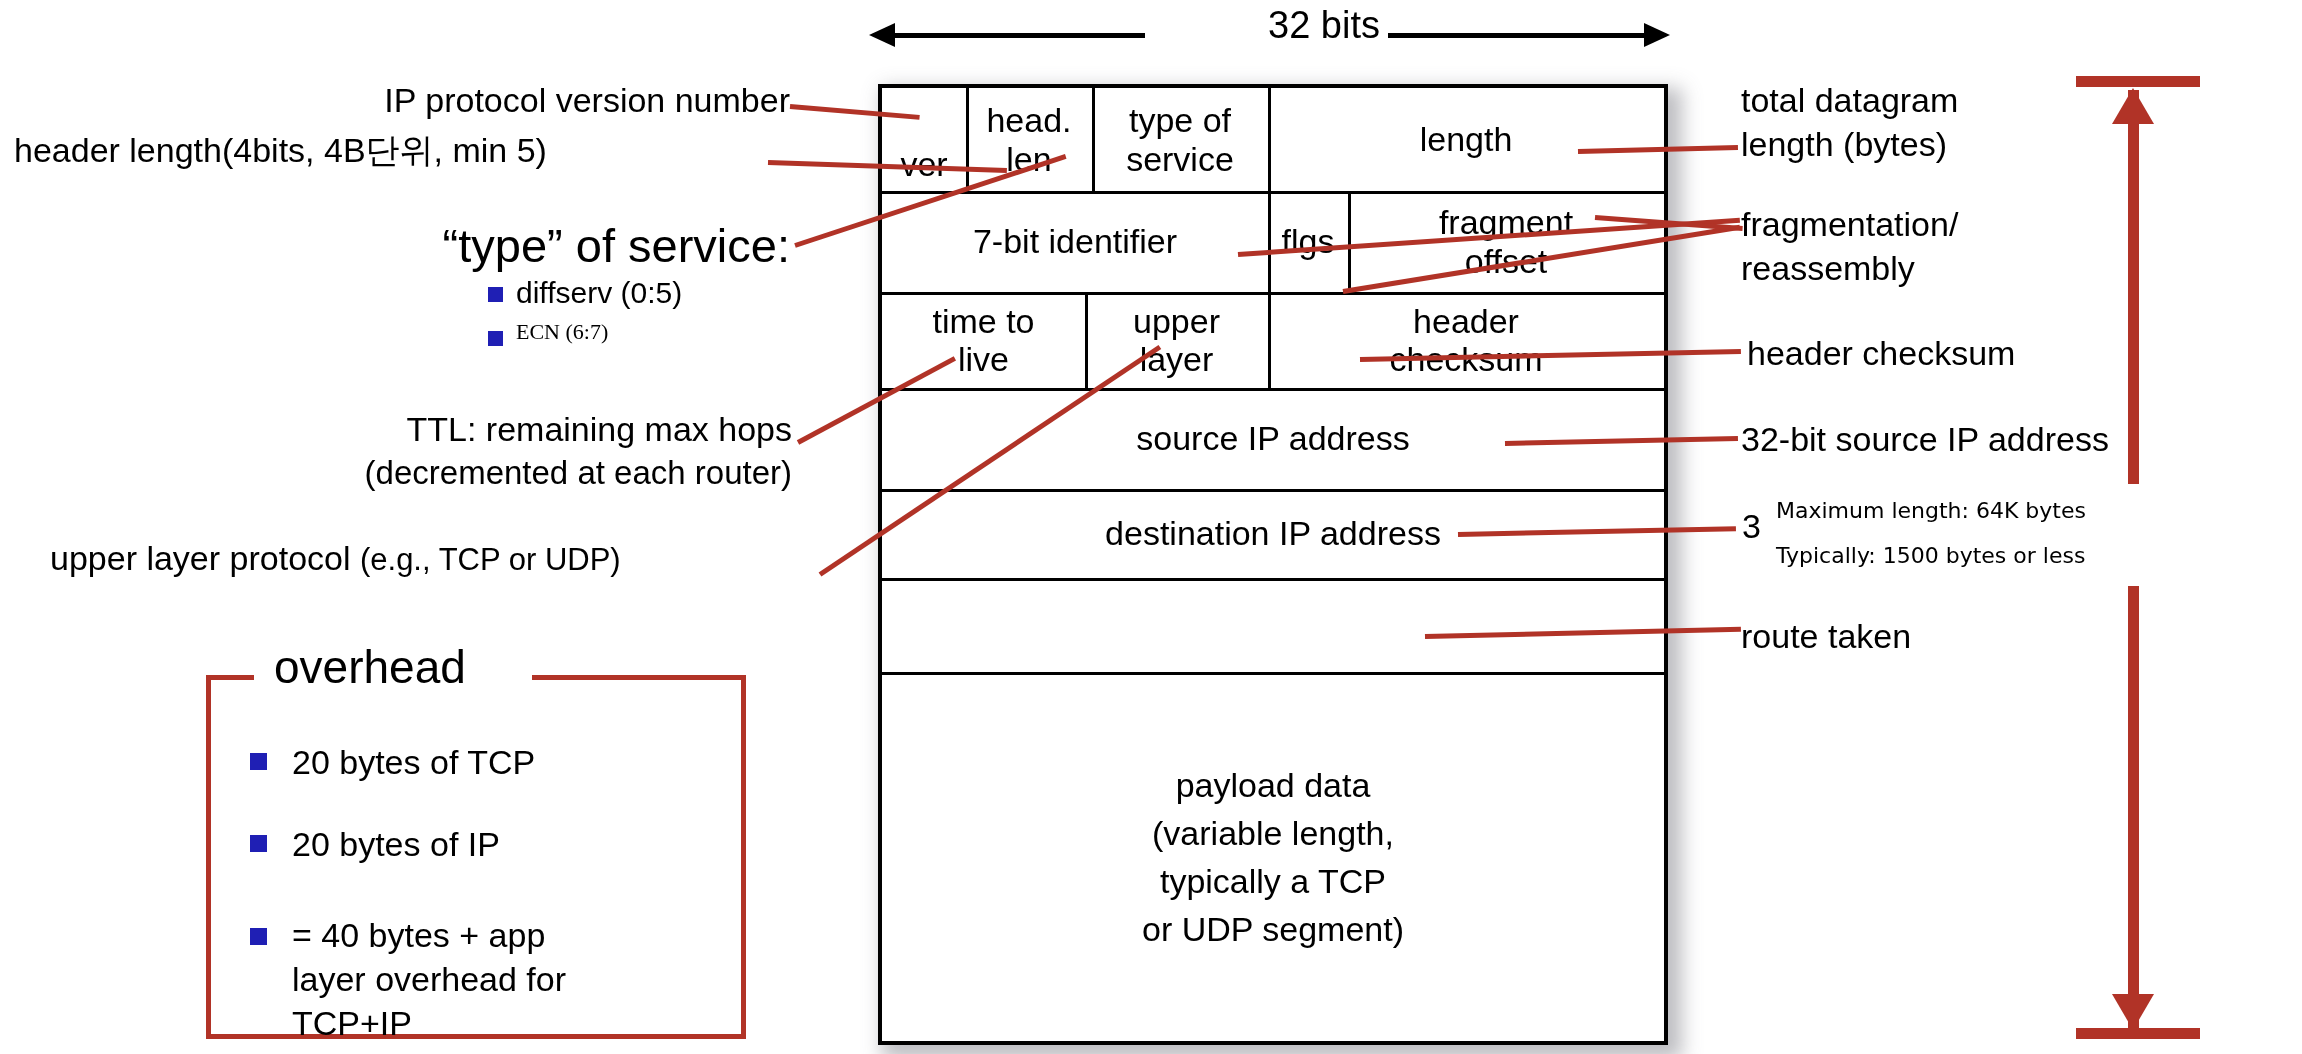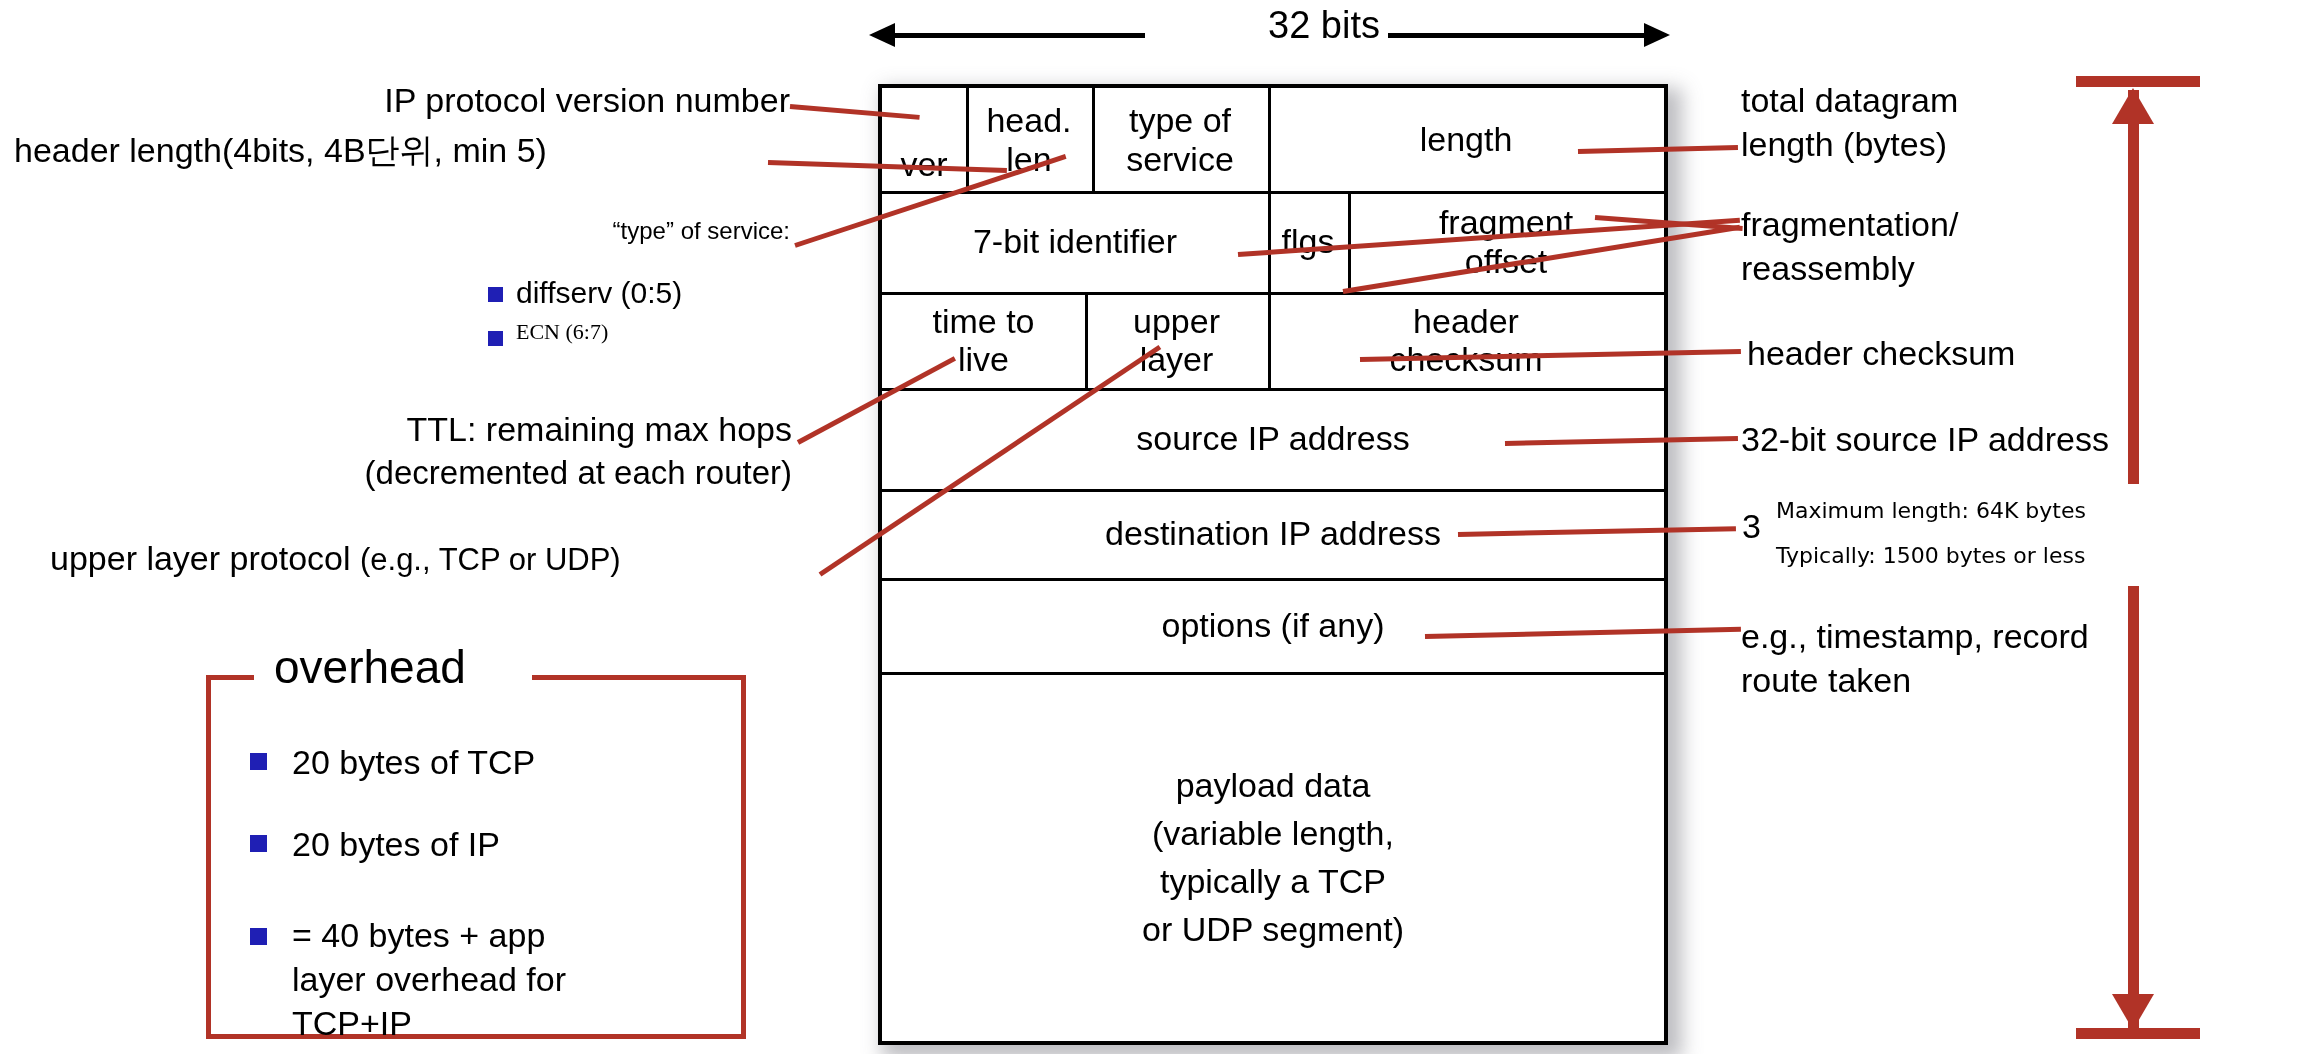--- a/index.html
+++ b/index.html
@@ -109,36 +109,33 @@
       </div>
     <div class="cell" style="left:386px;top:204px;width:396px;height:96px;">
       <span class="w" style="width:200px;">header checksum</span>
       </div>
     <div class="cell" style="left:0;top:300px;width:782px;height:101px;">
       <span class="w">source IP address</span>
       </div>
     <div class="cell" style="left:0;top:401px;width:782px;height:89px;">
       <span class="w">destination IP address</span>
       </div>
-    <div class="cell" style="left:0;top:490px;width:782px;height:94px;">
-      <span class="w">options (if any)</span>
-      </div>
     <div class="cell" style="left:0;top:584px;width:782px;height:369px;line-height:48px;">
       <span class="w">
         <span class="ln" style="display:block;">payload data</span>
         <span class="ln" style="display:block;">(variable length,</span>
         <span class="ln" style="display:block;">typically a TCP</span>
         <span class="ln" style="display:block;">or UDP segment)</span>
       </span>
     </div>
   </div>
 
   <div class="note right" style="left:190px;top:79px;width:600px;">IP protocol version number</div>
   <div class="note" style="left:14px;top:129px;width:780px;">header length(4bits, 4B단위, min 5)</div>
-  <div class="note right" style="left:340px;top:216px;width:450px;font-size:24px;">“type” of service:</div>
+  <div class="note right" style="left:340px;top:216px;width:450px;font-size:47px;">“type” of service:</div>
   <div class="bullet-sq" style="left:488px;top:287px;width:15px;height:15px;"></div>
   <div class="note" style="left:516px;top:274px;font-size:30px;">diffserv (0:5)</div>
   <div class="bullet-sq" style="left:488px;top:331px;width:15px;height:15px;"></div>
   <div class="note" style="left:516px;top:318px;font-size:22px;font-family:Liberation Serif, serif;">ECN (6:7)</div>
   <div class="note" style="left:50px;top:537px;width:790px;">
     <span>upper layer protocol </span><span style="font-size:31px;">(e.g., TCP or UDP)</span>
   </div>
   <div class="note right" style="left:190px;top:408px;width:602px;line-height:43px;">
     <span class="ln">TTL: remaining  max hops</span>
     <span class="ln" style="font-size:33px;">(decremented at each router)</span>
@@ -164,21 +161,20 @@
     <span class="ln">reassembly</span>
   </div>
   <div class="note" style="left:1747px;top:332px;">header checksum</div>
   <div class="note" style="left:1741px;top:418px;">32-bit source IP address</div>
   <div class="note" style="left:1742px;top:505px;z-index:9;">3</div>
   <div id="maxlen-box">
     <span class="ln" style="display:block;">Maximum length: 64K bytes</span>
     <span class="ln" style="display:block;">Typically: 1500 bytes or less</span>
   </div>
   <div class="note" style="left:1741px;top:614px;line-height:44px;">
-    <span class="ln">e.g., timestamp, record</span>
     <span class="ln">route taken</span>
   </div>
 
   <div class="rline" style="left:790px;top:104px;width:130px;transform:rotate(4.8deg);"></div>
   <div class="rline" style="left:768px;top:160px;width:239px;transform:rotate(1.9deg);"></div>
   <div class="rline" style="left:795px;top:243px;width:285px;transform:rotate(-18.2deg);"></div>
   <div class="rline" style="left:1578px;top:149px;width:160px;transform:rotate(-1.4deg);"></div>
   <div class="rline" style="left:1238px;top:252px;width:503px;transform:rotate(-3.9deg);"></div>
   <div class="rline" style="left:1343px;top:289px;width:402px;transform:rotate(-9.2deg);"></div>
   <div class="rline" style="left:1595px;top:215px;width:148px;transform:rotate(4.3deg);"></div>

